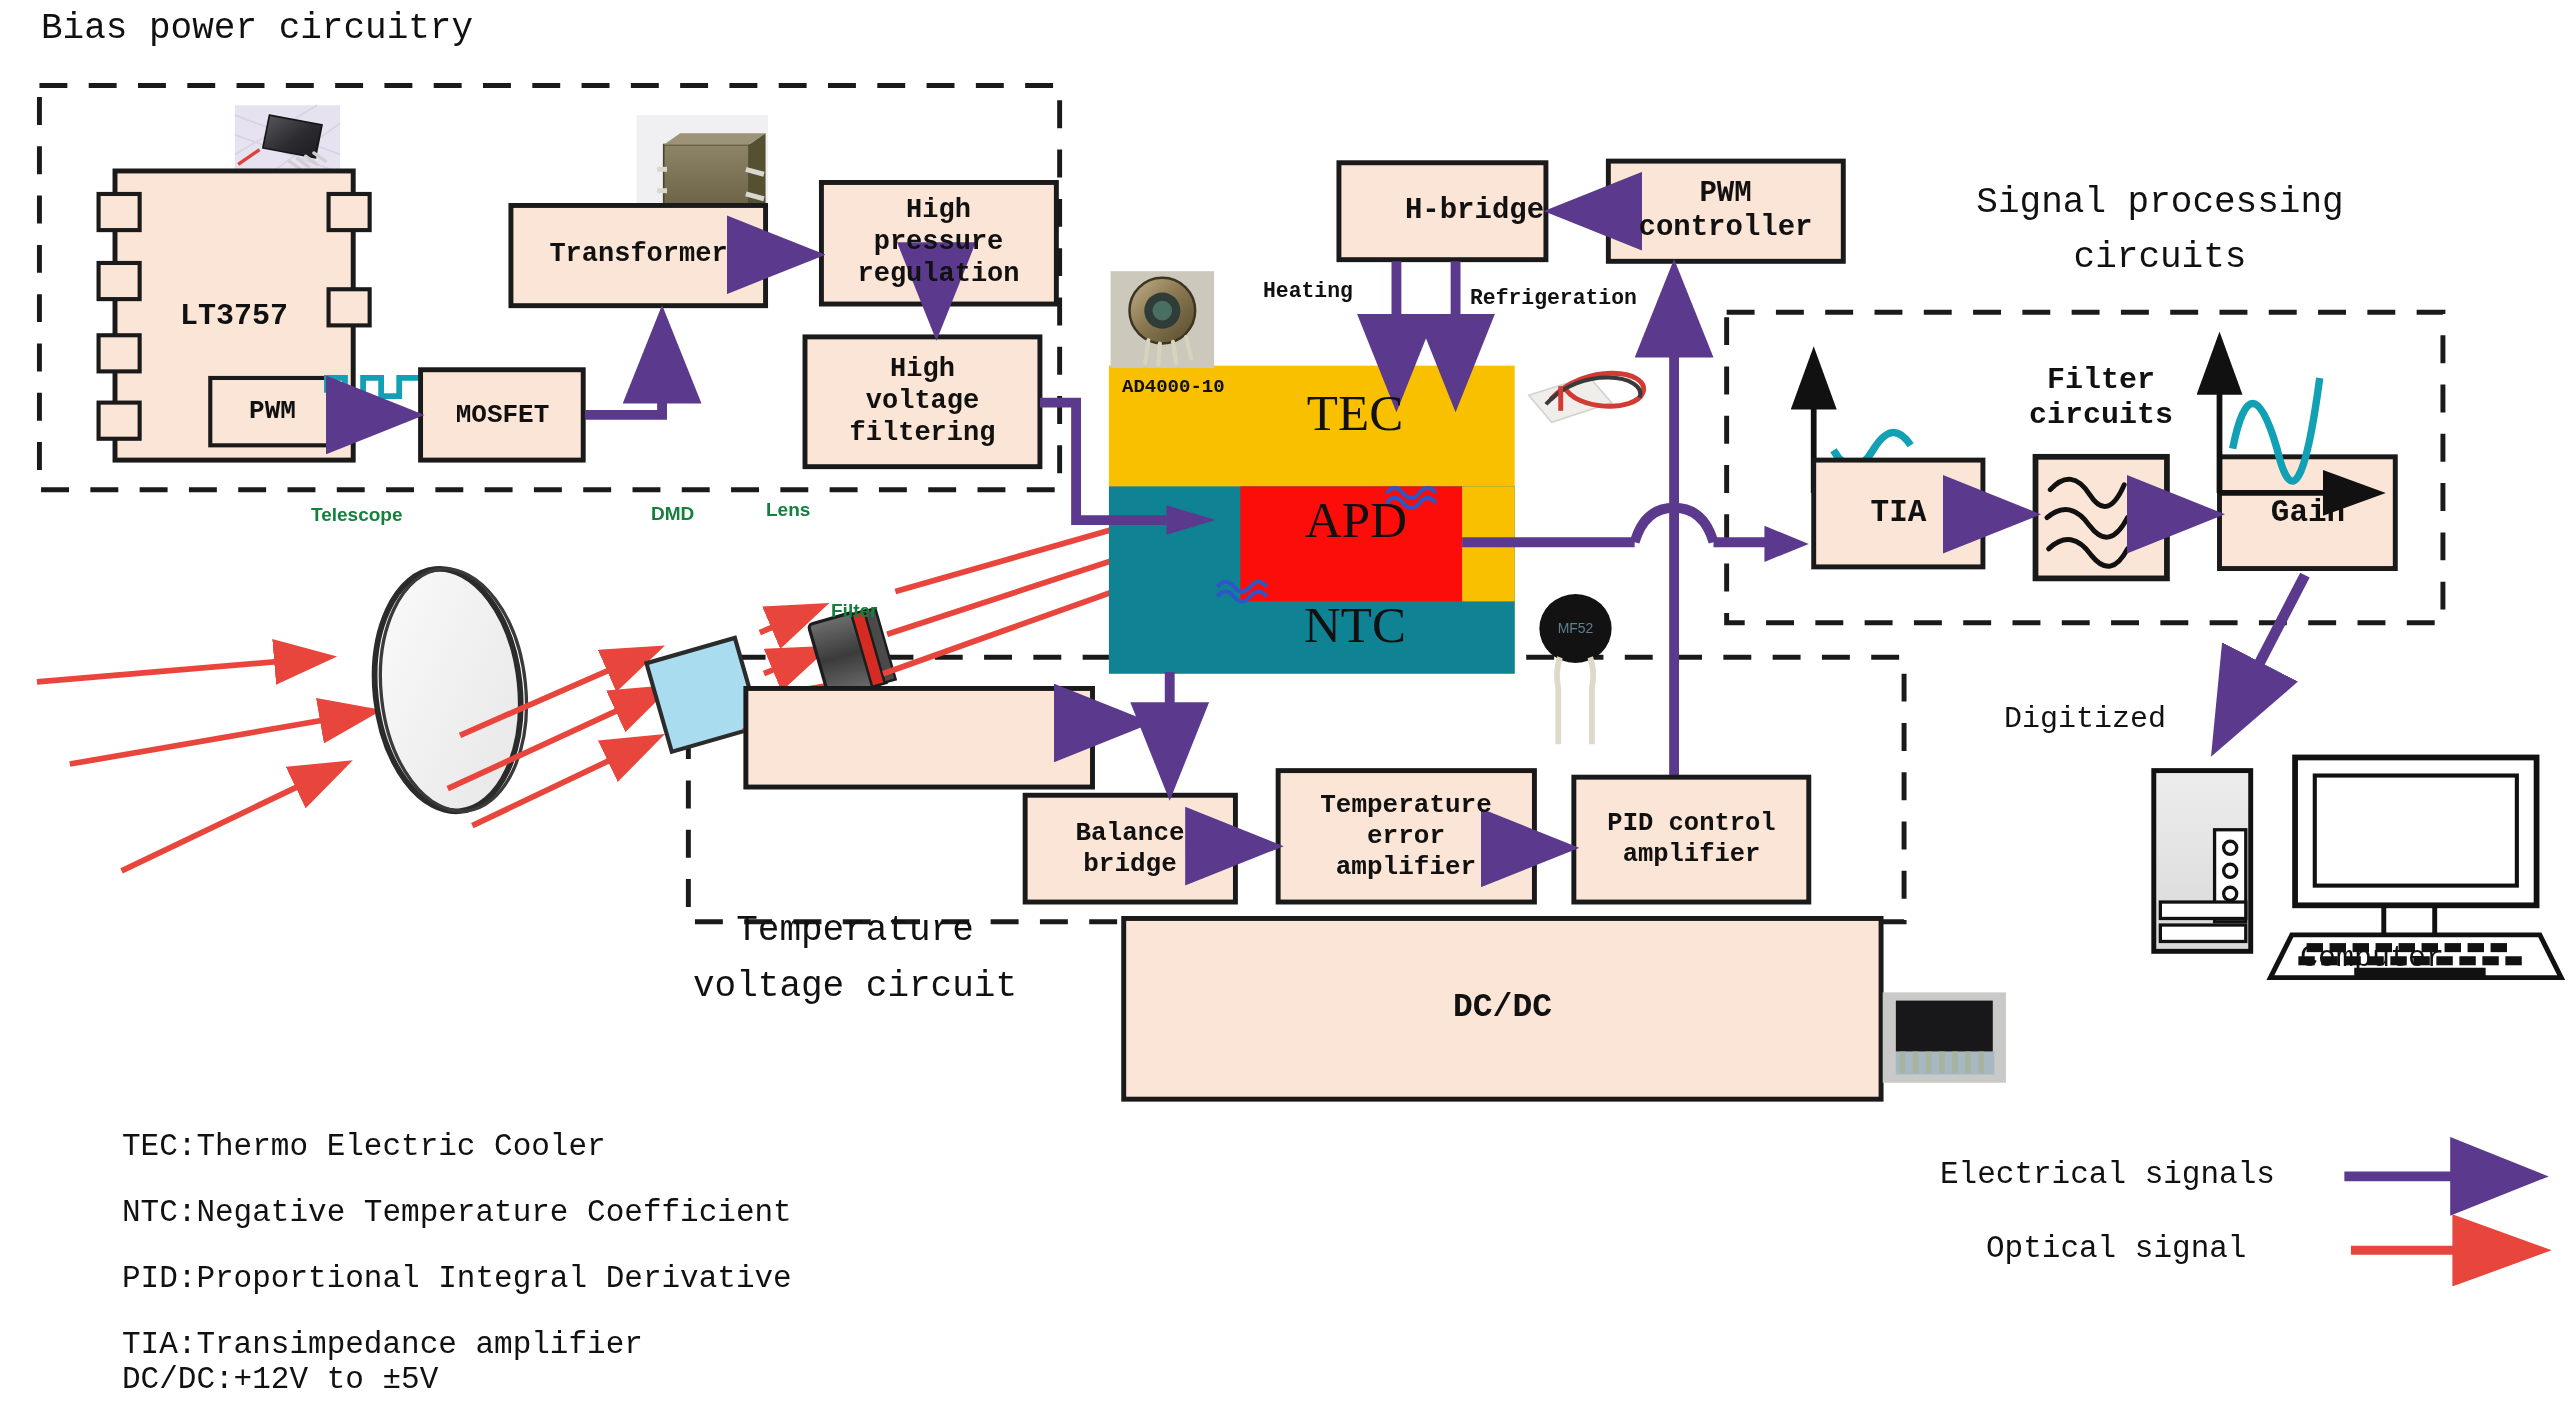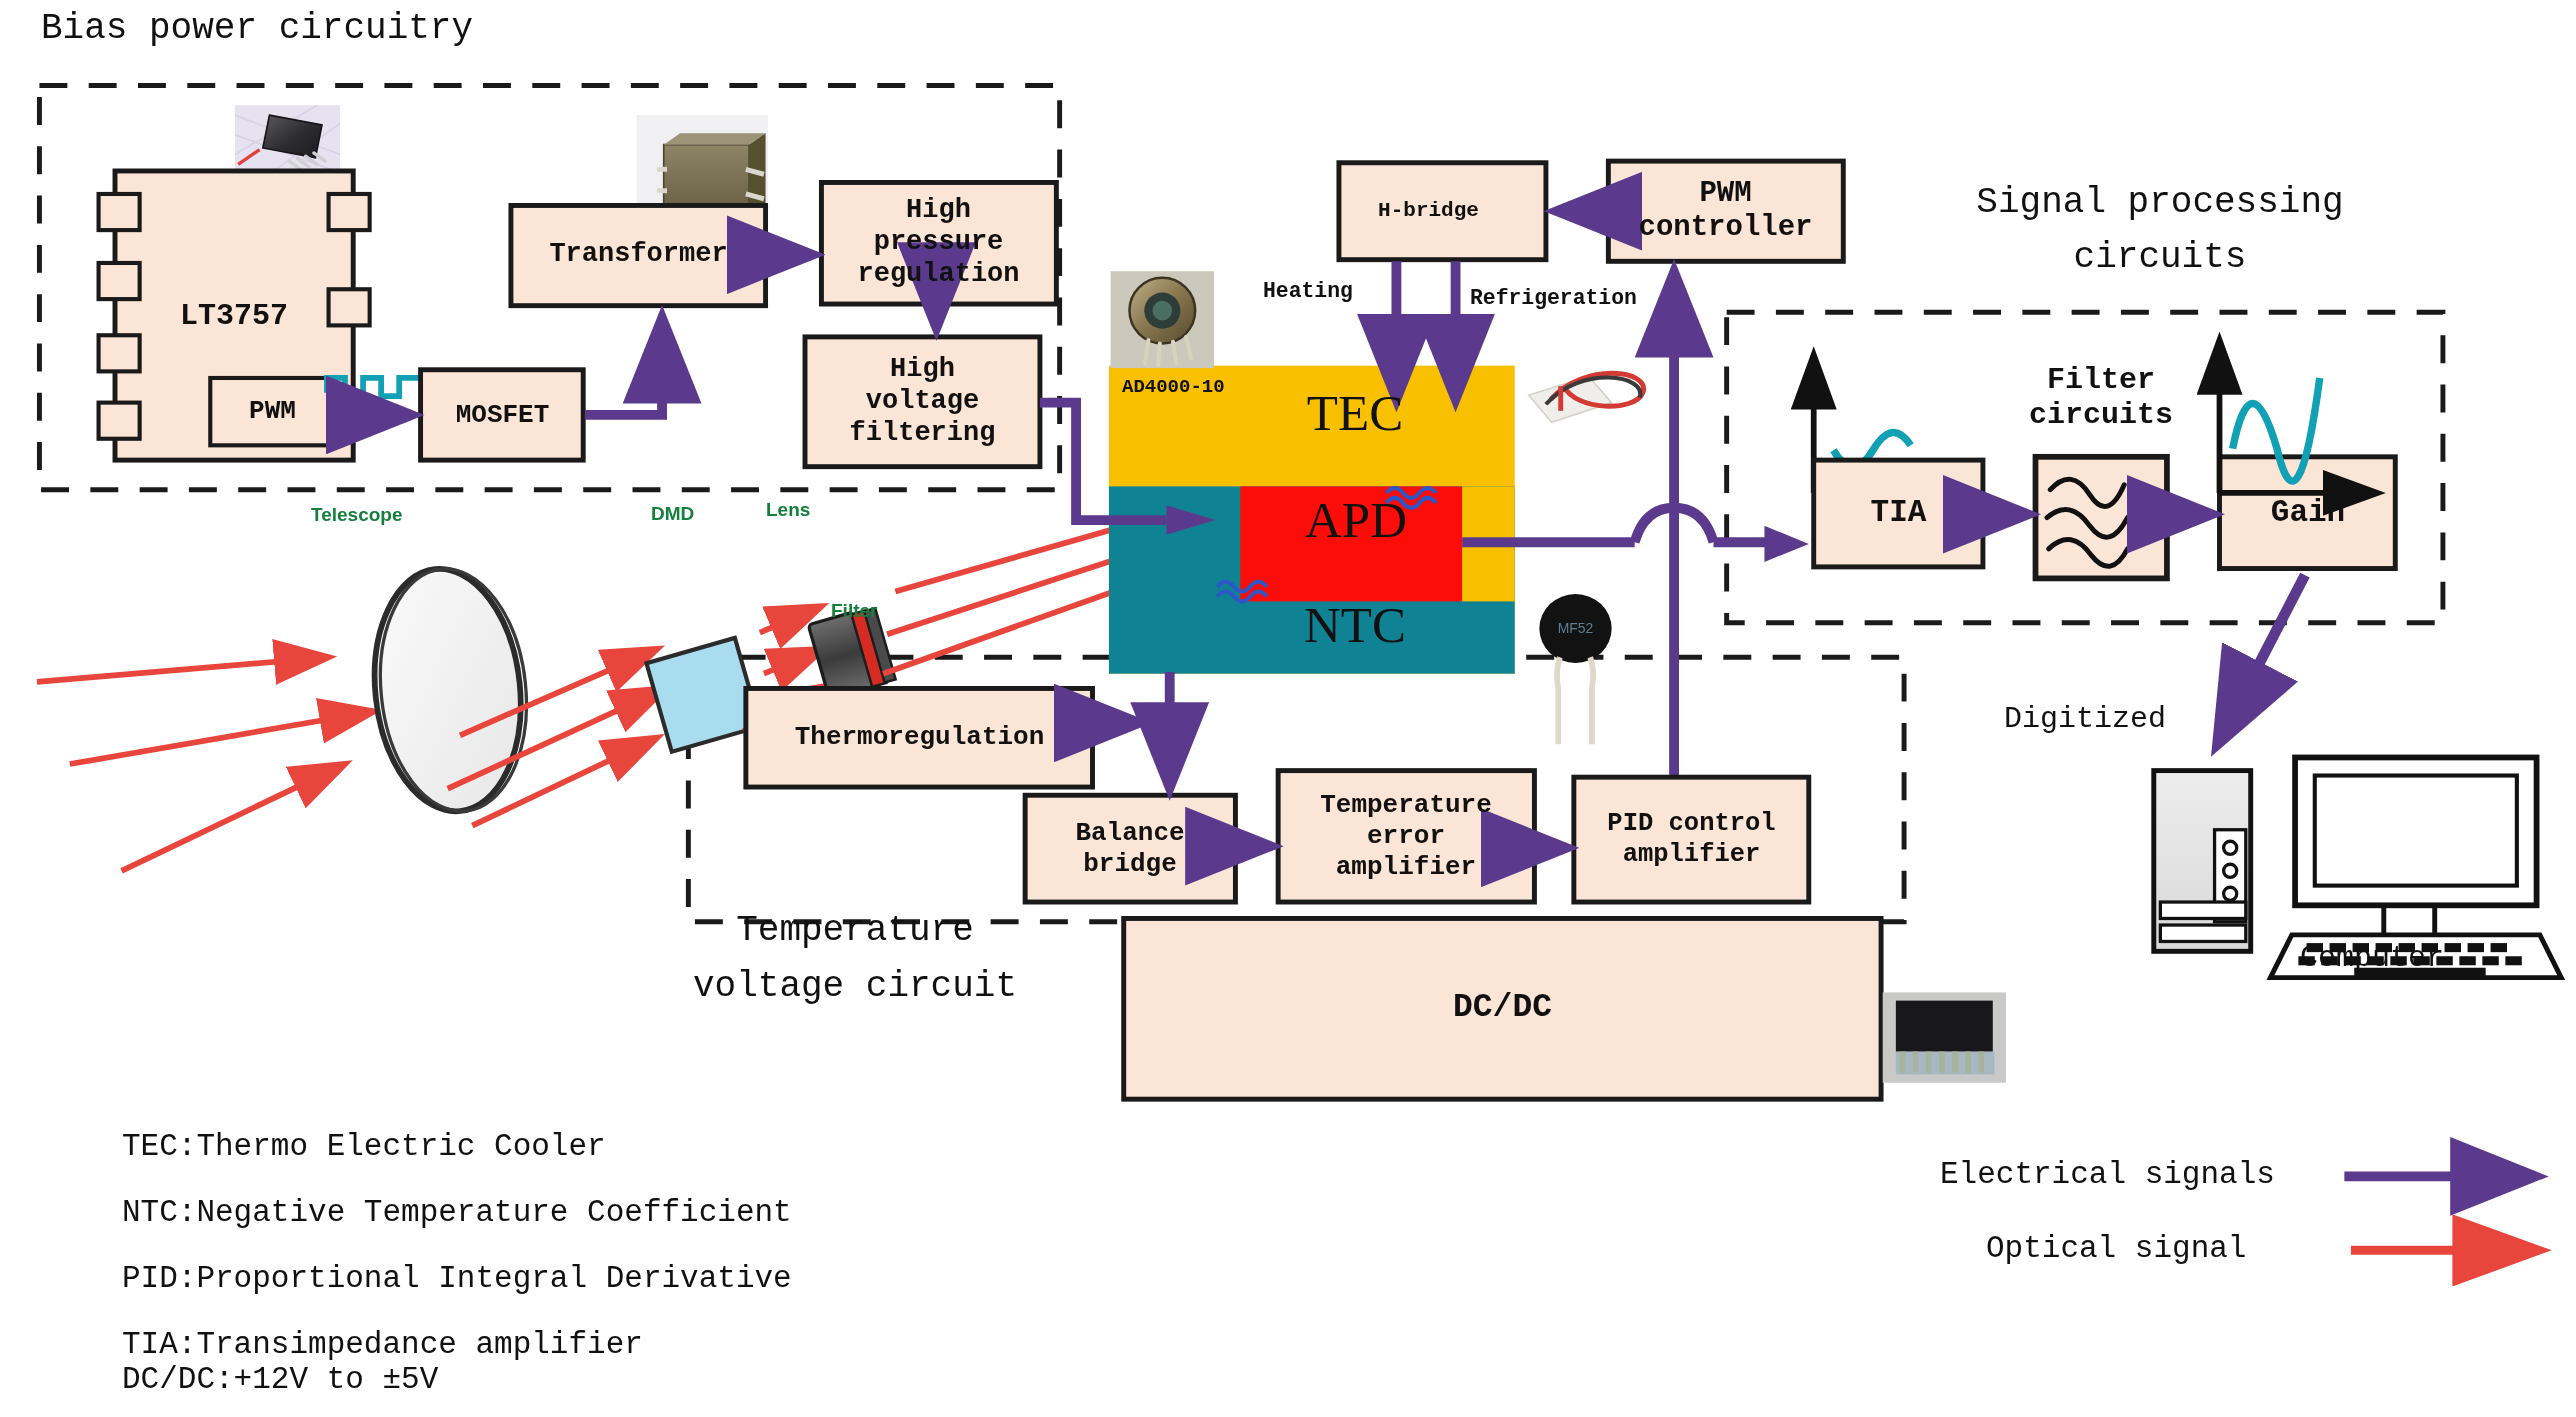--- a/index.html
+++ b/index.html
@@ -369,30 +369,29 @@
 <div class="boxtext blk-label" style="left:210px;top:378px;width:125px;height:67px;font-size:26px;">PWM</div>
 <div class="boxtext blk-label" style="left:421px;top:370px;width:163px;height:90px;font-size:26px;">MOSFET</div>
 <div class="boxtext blk-label" style="left:511px;top:205px;width:255px;height:100px;font-size:27px;">Transformer</div>
 <div class="boxtext blk-label" style="left:821px;top:182px;width:235px;height:122px;white-space:pre-line;font-size:27px;">High
 pressure
 regulation</div>
 <div class="boxtext blk-label" style="left:805px;top:337px;width:235px;height:130px;white-space:pre-line;font-size:27px;">High
 voltage
 filtering</div>
 
-<div class="boxtext blk-label" style="left:1325px;top:163px;width:207px;height:97px;font-size:21px;">H-bridge</div>
+<div class="boxtext blk-label" style="left:1371px;top:163px;width:207px;height:97px;font-size:29px;">H-bridge</div>
 <div class="boxtext blk-label" style="left:1608px;top:161px;width:235px;height:100px;white-space:pre-line;font-size:29px;">PWM
 controller</div>
 
 <div class="boxtext blk-label" style="left:1814px;top:460px;width:169px;height:107px;font-size:31px;">TIA</div>
 <div class="boxtext blk-label" style="left:2220px;top:457px;width:176px;height:112px;font-size:31px;">Gain</div>
 <div class="boxtext blk-label" style="left:1963px;top:353px;width:276px;height:90px;white-space:pre-line;font-size:30px;">Filter
 circuits</div>
 
-<div class="boxtext blk-label" style="left:746px;top:688px;width:347px;height:99px;font-size:26px;">Thermoregulation</div>
 <div class="boxtext blk-label" style="left:1025px;top:795px;width:210px;height:107px;white-space:pre-line;font-size:26px;">Balance
 bridge</div>
 <div class="boxtext blk-label" style="left:1278px;top:771px;width:256px;height:131px;white-space:pre-line;font-size:26px;">Temperature
 error
 amplifier</div>
 <div class="boxtext blk-label" style="left:1574px;top:777px;width:235px;height:125px;white-space:pre-line;font-size:25.5px;">PID control
 amplifier</div>
 <div class="boxtext blk-label" style="left:1124px;top:918px;width:757px;height:181px;font-size:33px;">DC/DC</div>
 
 <div class="lbl small-label" style="left:1122px;top:376px;">AD4000-10</div>

